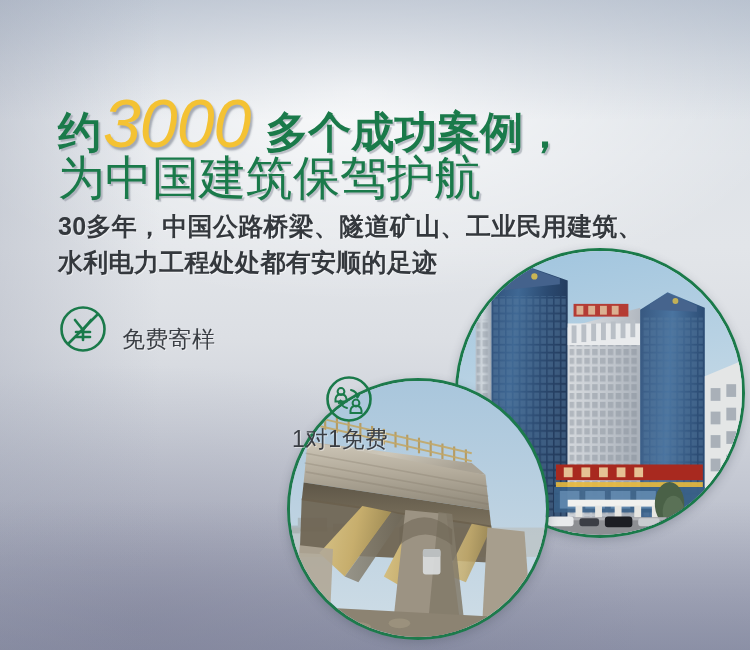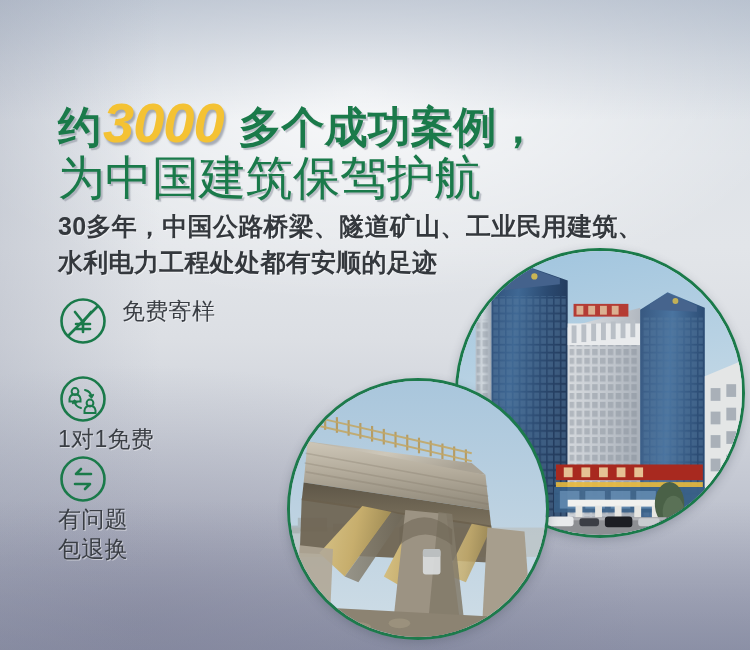--- a/index.html
+++ b/index.html
@@ -62,25 +62,25 @@
   }
   .hl-green {
     color: #1a7a4a;
     font-size: 43px;
     font-weight: bold;
     letter-spacing: 0px;
     text-shadow: 2px 2px 1px rgba(120,126,140,0.45);
   }
   .hl-num {
     color: #f4c233;
-    font-size: 56px;
-    font-weight: bold;
+    font-size: 68px;
+    font-weight: normal;
     font-style: italic;
     letter-spacing: -1px;
-    margin: 17px 2px 0 2px;
+    margin: 11px 2px 0 2px;
     text-shadow: 2px 3px 2px rgba(110,116,132,0.55);
   }
   .hl-gap { display: inline-block; width: 13px; }
   .hl-line2 {
     white-space: nowrap;
     color: #1a7a4a;
     font-size: 47px;
     font-weight: normal;
     line-height: 1;
     margin-top: 12px;
@@ -105,21 +105,21 @@
   
   .features {
     position: absolute;
     left: 58px;
     top: 296px;
     width: 330px;
     z-index: 6;
   }
   .feature-row {
     display: flex;
-    align-items: flex-start;
+    align-items: flex-end;
     height: 58px;
     margin-bottom: 20px;
   }
   .feature-row.two-line { height: 64px; margin-bottom: 16px; flex-direction: column; }
   .feat-icon {
     width: 50px;
     height: 50px;
     flex: 0 0 50px;
     margin-right: 14px;
   }
@@ -470,31 +470,16 @@
             <path d="M18.5 28.5 l-2 -1.8 l-1.6 2.4"></path>
           </g>
         </svg>
       </span>
       <span class="feat-text">
         <div>1对1免费</div>
       </span>
     </div>
 
 
-    <div class="feature-row two-line">
-      <span class="feat-icon">
-        <svg viewBox="0 0 50 50">
-          <circle cx="25" cy="25" r="21.5" fill="none" stroke="#1a7a4a" stroke-width="2.6"></circle>
-          <g fill="none" stroke="#1a7a4a" stroke-width="2.6" stroke-linecap="round" stroke-linejoin="round">
-            <path d="M33 20 H18 l5 -5"></path>
-            <path d="M17 30 H32 l-5 5"></path>
-          </g>
-        </svg>
-      </span>
-      <span class="feat-text">
-        <div>有问题</div>
-        <div>包退换</div>
-      </span>
-    </div>
 
   </div>
 
 </div>
 
 </body></html>

